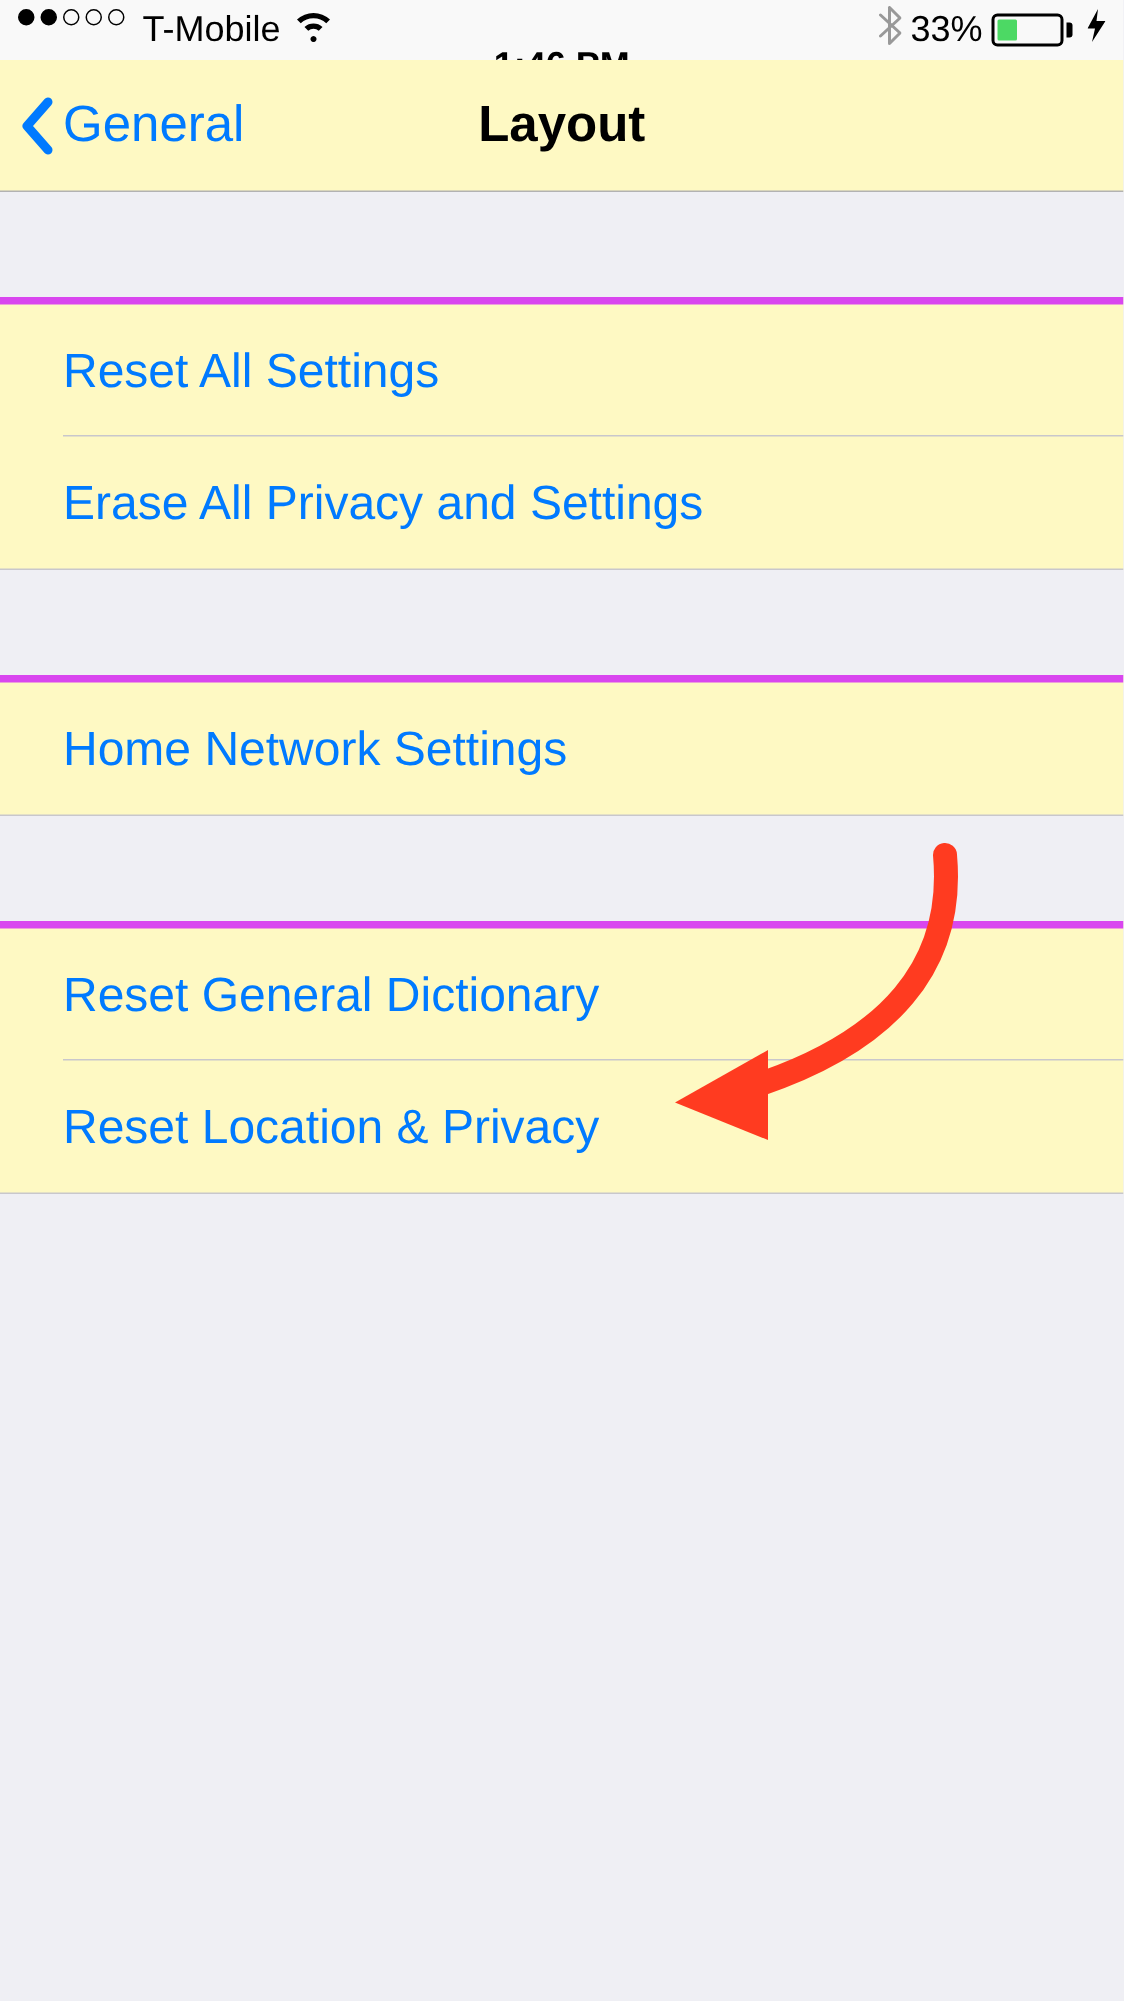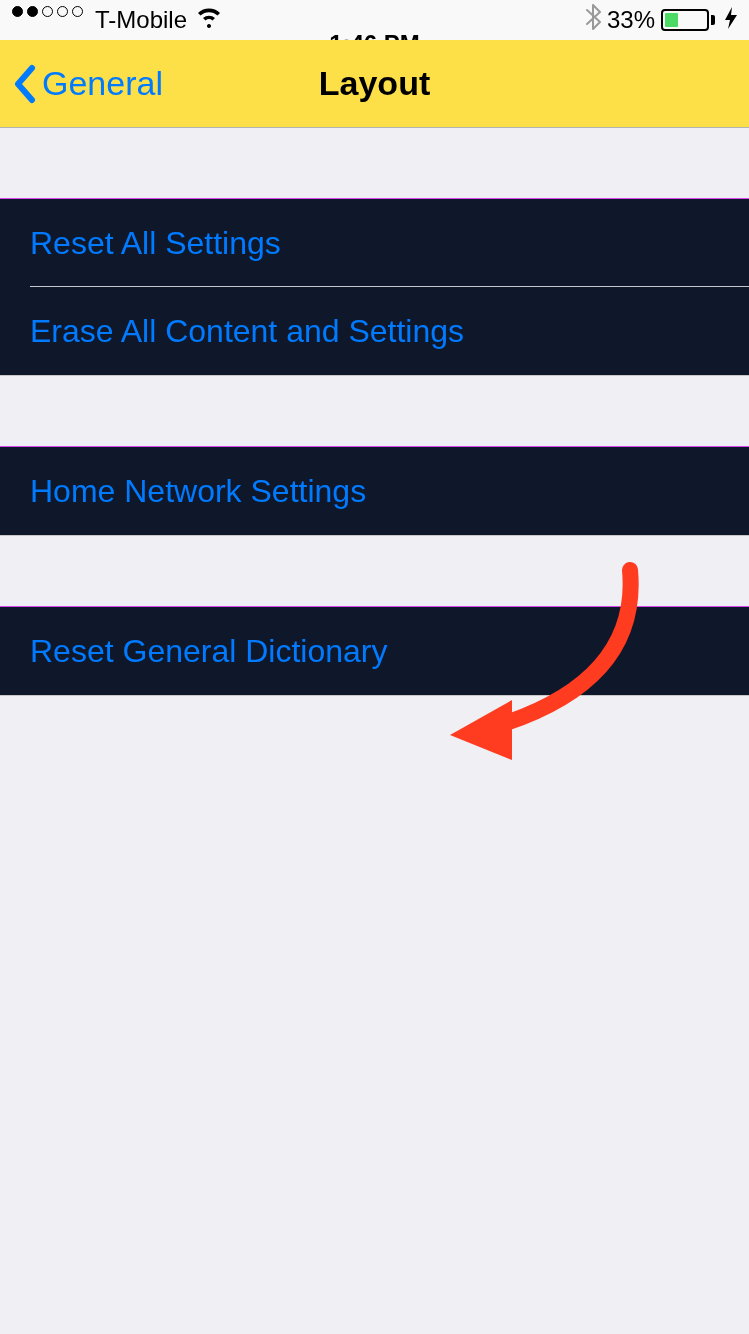--- a/index.html
+++ b/index.html
@@ -98,21 +98,21 @@
       margin-left: 2px;
     }
     .bolt {
       font-size: 20px;
       margin-left: 4px;
     }
     
     
     .nav-bar {
       height: 88px;
-      background: #fde047;
+      background: #fef9c3;
       border-bottom: 1px solid #b2b2b2;
       display: flex;
       align-items: center;
       position: relative;
       padding: 0 12px;
     }
     .back-button {
       display: flex;
       align-items: center;
       color: #007aff;
@@ -130,23 +130,24 @@
       font-size: 34px;
       font-weight: 600;
       color: #000;
     }
     
     
     .group-spacer {
       height: 70px;
     }
     .list-group {
-      background: #0f172a;
-      border-top: 1px solid #d946ef;
+      background: #fef9c3;
+      border-top: 5px solid #d946ef;
       border-bottom: 1px solid #c8c7cc;
+      padding-left: 12px;
     }
     .list-item {
       height: 88px;
       display: flex;
       align-items: center;
       padding: 0 30px;
       font-size: 32px;
       color: #007aff;
       position: relative;
       cursor: pointer;
@@ -223,35 +224,38 @@
   </div>
   <div class="nav-title">Layout</div>
 </div>
 
 <div class="group-spacer"></div>
 <div class="list-group">
   <div class="list-item">
     <span>Reset All Settings</span>
   </div>
   <div class="list-item">
-    <span>Erase All Content and Settings</span>
+    <span>Erase All Privacy and Settings</span>
   </div>
 </div>
 
 <div class="group-spacer"></div>
 <div class="list-group">
   <div class="list-item">
     <span>Home Network Settings</span>
   </div>
 </div>
 
 <div class="group-spacer"></div>
 <div class="list-group">
   <div class="list-item">
     <span>Reset General Dictionary</span>
+  </div>
+  <div class="list-item">
+    <span>Reset Location &amp; Privacy</span>
   </div>
 </div>
 
 <div class="annotation-arrow">
   <svg width="210" height="210" viewBox="0 0 210 210">
     <path d="M 190 10 Q 200 120 60 165" stroke="#ff3b20" stroke-width="16" fill="none" stroke-linecap="round"></path>
     <path d="M 10 175 L 72 140 L 72 200 Z" fill="#ff3b20"></path>
   </svg>
 </div>
 

